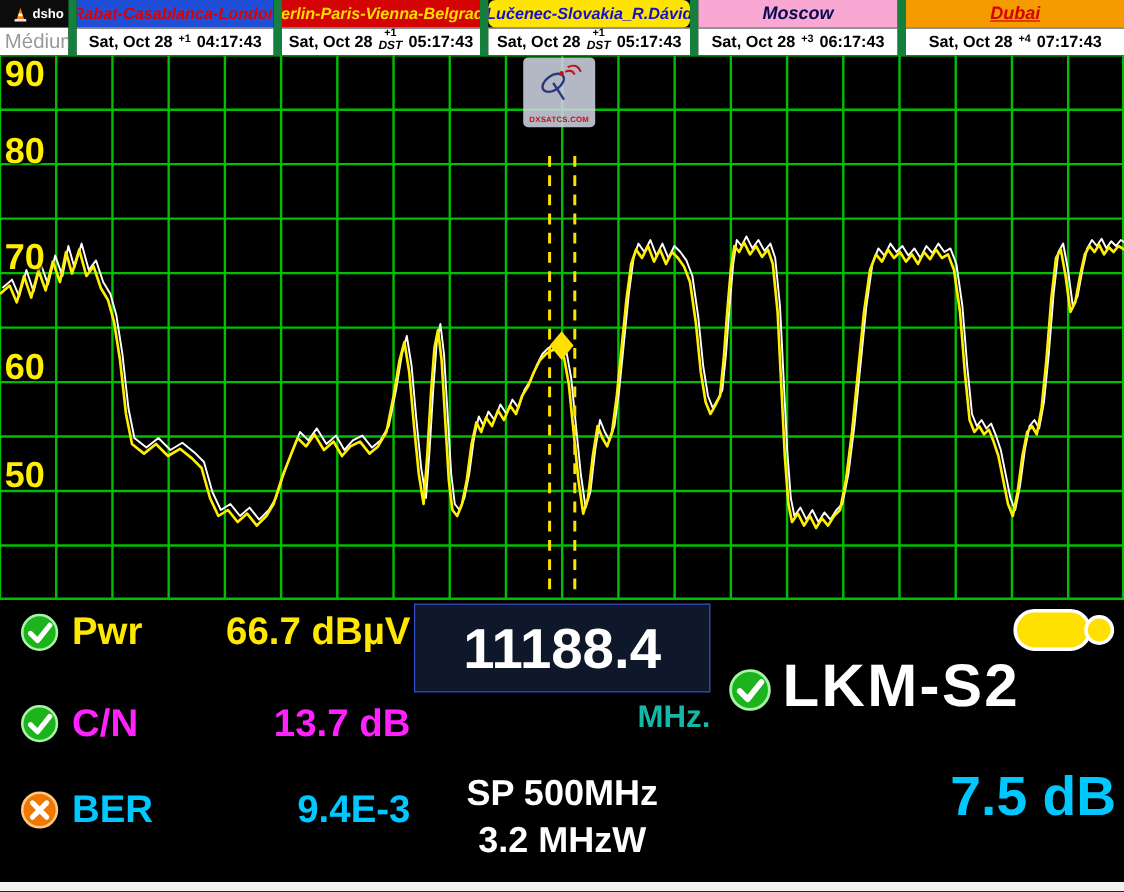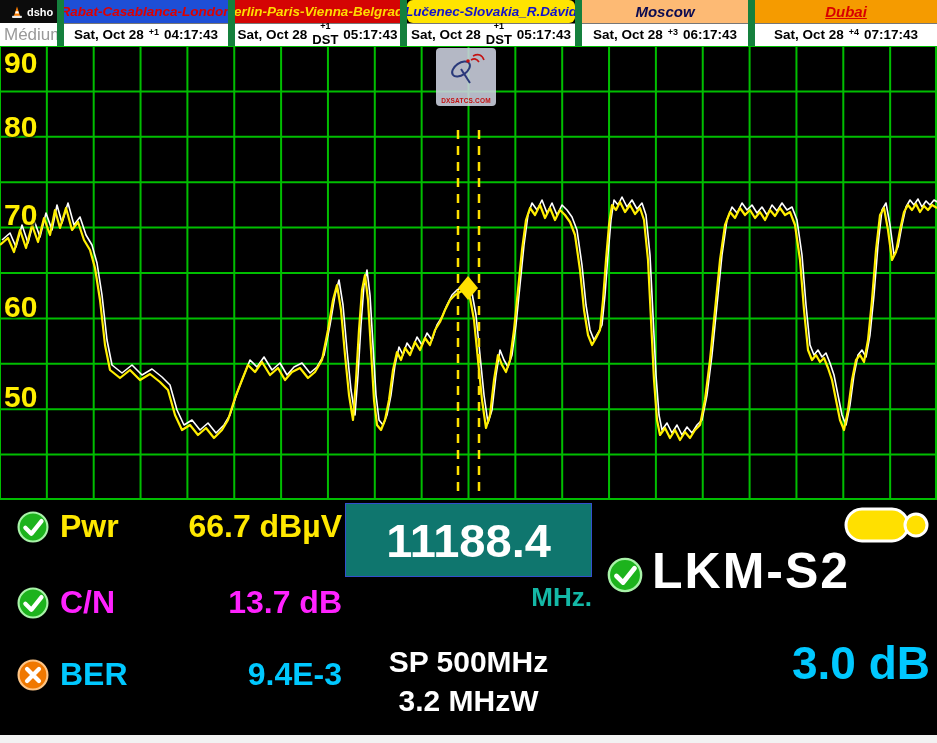--- a/index.html
+++ b/index.html
@@ -14,21 +14,21 @@
   .brand-bottom{height:23px;background:#fff;color:#9a9a9a;display:flex;align-items:center;
                 padding-left:4px;font-size:17px;}
   .clock{display:flex;flex-direction:column;border-left:7px solid #15803d;box-sizing:border-box;}
   .w1{width:171px}.w2{width:172px}.w3{width:175px}.w4{width:173px}.w5{width:189px}
   .clock-name{height:23px;display:flex;align-items:center;justify-content:center;
               font:italic 700 13.5px "Liberation Sans",sans-serif;white-space:nowrap;overflow:hidden;}
   .clock-time{height:23px;background:#fff;color:#000;display:flex;align-items:center;justify-content:center;
               gap:4px;font:700 13.5px "Liberation Sans",sans-serif;border-top:1px solid #777;}
   .sup-stack{display:inline-flex;flex-direction:column;align-items:center;line-height:1;margin:0 1px;}
   .sup{font-size:9px;font-weight:700;transform:translateY(-2px);}
-  .dst{font-size:13px;font-weight:700;}
+  .dst{font-size:10px;font-weight:700;font-style:italic;}
 
   
   .spectrum{position:absolute;top:46px;left:0;width:937px;height:454px;background:#000;}
   #spec{position:absolute;top:0;left:0;}
   .ylab{position:absolute;left:4px;color:#ffee00;font:700 30px "Liberation Sans",sans-serif;
         text-shadow:1px 1px 2px #000;z-index:3;}
   .ylab:nth-of-type(1){top:0px}
   .ylab:nth-of-type(2){top:64px}
   .ylab:nth-of-type(3){top:152px}
   .ylab:nth-of-type(4){top:244px}
@@ -46,21 +46,21 @@
   .yellow{color:#ffe800}.magenta{color:#ff22ff}.cyan{color:#00c8ff}
   #pwr-icon{left:16px;top:10px}
   #pwr-label{left:60px;top:8px}
   #pwr-value{left:128px;top:8px;width:214px;text-align:right}
   #cn-icon{left:16px;top:86px}
   #cn-label{left:60px;top:84px}
   #cn-value{left:128px;top:84px;width:214px;text-align:right}
   #ber-icon{left:16px;top:158px}
   #ber-label{left:60px;top:156px}
   #ber-value{left:128px;top:156px;width:214px;text-align:right}
-  #freq-box{position:absolute;left:345px;top:3px;width:247px;height:74px;background:#0f766e;
+  #freq-box{position:absolute;left:345px;top:3px;width:247px;height:74px;background:#0f172a;
             border:1px solid #3350cc;box-sizing:border-box;display:flex;align-items:center;justify-content:center;
             color:#fff;font:700 47px "Liberation Sans",sans-serif;}
   #freq-unit{position:absolute;left:345px;top:82px;width:247px;text-align:right;color:#14b8a6;
              font:700 26px "Liberation Sans",sans-serif;}
   #lkm-icon{left:606px;top:56px;width:38px;height:38px}
   #lkm-text{position:absolute;left:652px;top:42px;color:#ffffff;font:700 50px "Liberation Sans",sans-serif;
             letter-spacing:2px;white-space:nowrap;}
   #sp-text{position:absolute;left:345px;top:145px;width:247px;text-align:center;color:#fff;
            font:700 30px "Liberation Sans",sans-serif;white-space:nowrap;}
   #bw-text{position:absolute;left:345px;top:184px;width:247px;text-align:center;color:#fff;
@@ -119,21 +119,21 @@
         <span>Sat, Oct 28</span>
         <span class="sup-stack">
             <span class="sup">+1</span>
             <span class="dst">DST</span>
           </span>
         <span>05:17:43</span>
       </div>
     </div>
 
     <div class="clock w4">
-      <div class="clock-name" style="font-size: 15px; background: #fdba74; color: rgb(10, 10, 80);">Moscow</div>
+      <div class="clock-name" style="font-size: 15px; background: #f9a8d4; color: rgb(10, 10, 80);">Moscow</div>
       <div class="clock-time">
         <span>Sat, Oct 28</span>
         <span class="sup-stack">
             <span class="sup">+3</span>
             <span class="dst"></span>
           </span>
         <span>06:17:43</span>
       </div>
     </div>
 
@@ -239,17 +239,17 @@
 
     <svg id="ber-icon" class="st-icon" viewBox="0 0 40 40">
       <circle cx="20" cy="20" r="17" fill="#f07800" stroke="#ffc585" stroke-width="2.5"></circle>
       <path d="M13 13 L27 27 M27 13 L13 27" fill="none" stroke="#fff" stroke-width="5" stroke-linecap="round"></path>
     </svg>
     <span id="ber-label" class="lab cyan">BER</span>
     <span id="ber-value" class="val cyan">9.4E-3</span>
 
     <div id="sp-text">SP 500MHz</div>
     <div id="bw-text">3.2 MHzW</div>
-    <div id="margin-text">3.0 dB</div>
+    <div id="margin-text">7.5 dB</div>
   </div>
 
   <div class="bottom-strip"></div>
 </div>
 
 </body></html>

